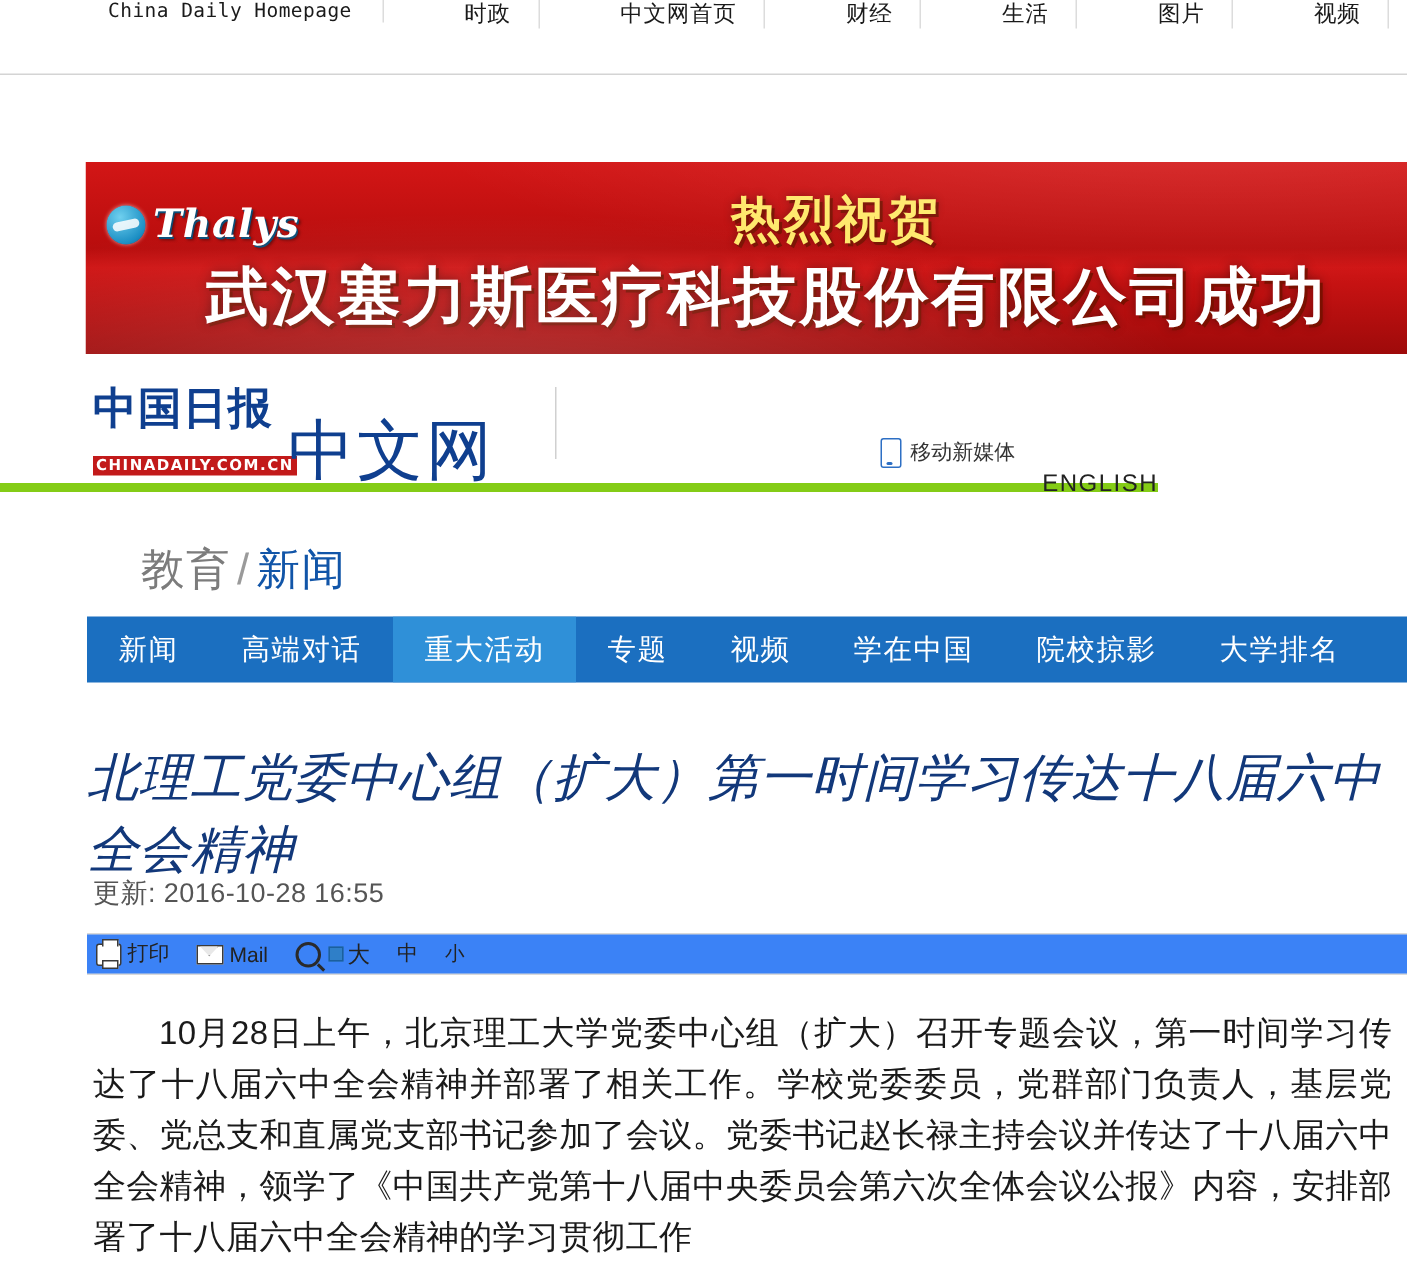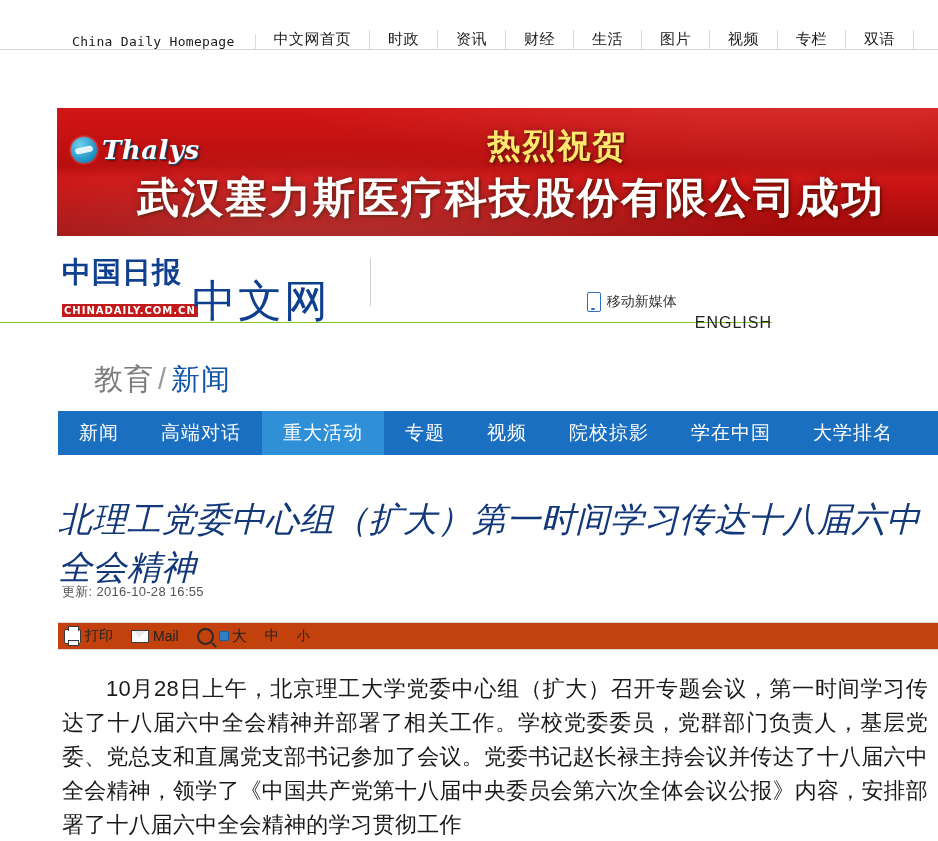--- a/index.html
+++ b/index.html
@@ -19,21 +19,22 @@
   
   .topnav {
     position: absolute;
     left: 0; top: 0;
     width: 938px;
     height: 50px;
     background: #ffffff;
     border-bottom: 1px solid #d4d4d4;
     box-sizing: border-box;
     display: flex;
-    align-items: flex-end;
+    align-items: flex-start;
+    gap: 36px;
   }
   .topnav-item {
     display: flex;
     align-items: center;
     justify-content: center;
     padding: 0 18px;
     font-size: 15px;
     color: #1a1a1a;
     border-right: 1px solid #dcdcdc;
     white-space: nowrap;
@@ -135,21 +136,21 @@
   }
 
   
   .sitehead {
     position: absolute;
     left: 0;
     top: 236px;
     width: 772px;
     height: 86px;
     background: #ffffff;
-    border-bottom: 1px solid #84cc16;
+    border-bottom: 6px solid #84cc16;
   }
   .logo-cd {
     position: absolute;
     left: 62px;
     top: 20px;
     width: 128px;
     height: 48px;
   }
   .logo-cd-top {
     font-family: "DejaVu Serif", serif;
@@ -275,31 +276,31 @@
     line-height: 48px;
     color: #12387a;
     font-weight: normal;
     letter-spacing: 0.5px;
     font-style: italic;
   }
   .article-meta {
     position: absolute;
     left: 62px;
     top: 583px;
-    font-size: 13px;
+    font-size: 18px;
     color: #555555;
     letter-spacing: 0.3px;
   }
   .toolbar {
     position: absolute;
     left: 58px;
     top: 622px;
     width: 880px;
     height: 28px;
-    background: #c2410c;
+    background: #3b82f6;
     border-top: 1px solid #d9d9d9;
     border-bottom: 1px solid #d9d9d9;
     display: flex;
     align-items: center;
     padding-left: 6px;
     box-sizing: border-box;
   }
   .tb-item {
     display: flex;
     align-items: center;
@@ -396,27 +397,24 @@
 </head>
 <body>
 
 <div id="page">
 
   <div class="topnav">
     <div class="topnav-item first">
         <span>China Daily Homepage</span>
       </div>
     <div class="topnav-item">
+        <span>时政</span>
+      </div>
+    <div class="topnav-item">
         <span>中文网首页</span>
-      </div>
-    <div class="topnav-item">
-        <span>时政</span>
-      </div>
-    <div class="topnav-item">
-        <span>资讯</span>
       </div>
     <div class="topnav-item">
         <span>财经</span>
       </div>
     <div class="topnav-item">
         <span>生活</span>
       </div>
     <div class="topnav-item">
         <span>图片</span>
       </div>
@@ -470,24 +468,24 @@
     <div class="tab active">
         <span>重大活动</span>
       </div>
     <div class="tab">
         <span>专题</span>
       </div>
     <div class="tab">
         <span>视频</span>
       </div>
     <div class="tab">
+        <span>学在中国</span>
+      </div>
+    <div class="tab">
         <span>院校掠影</span>
-      </div>
-    <div class="tab">
-        <span>学在中国</span>
       </div>
     <div class="tab">
         <span>大学排名</span>
       </div>
   </div>
 
   <h1 class="article-title">北理工党委中心组（扩大）第一时间学习传达十八届六中全会精神</h1>
   <div class="article-meta">更新: 2016-10-28 16:55</div>
 
   <div class="toolbar">

